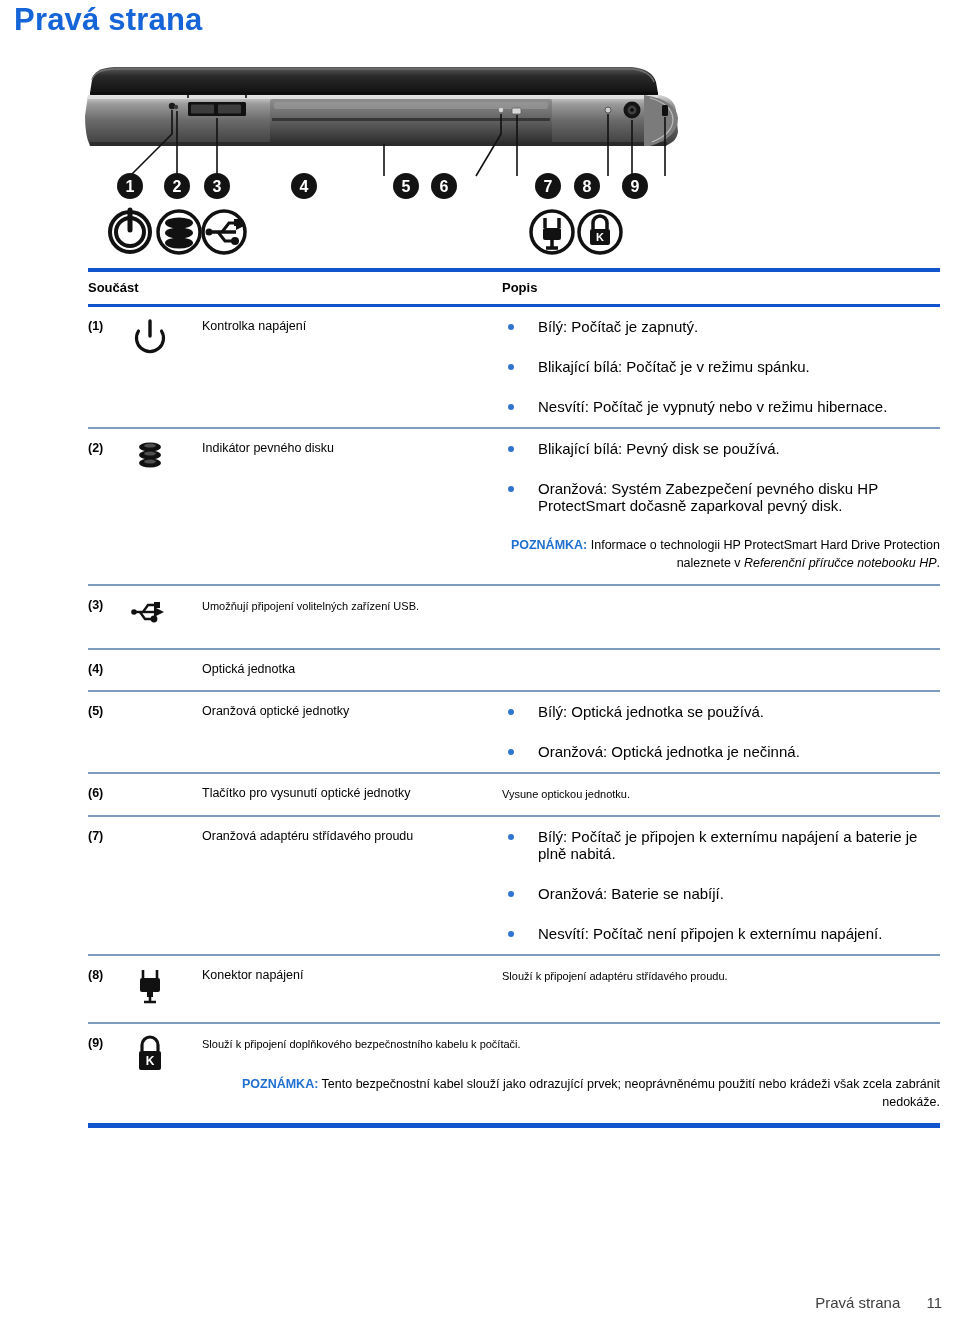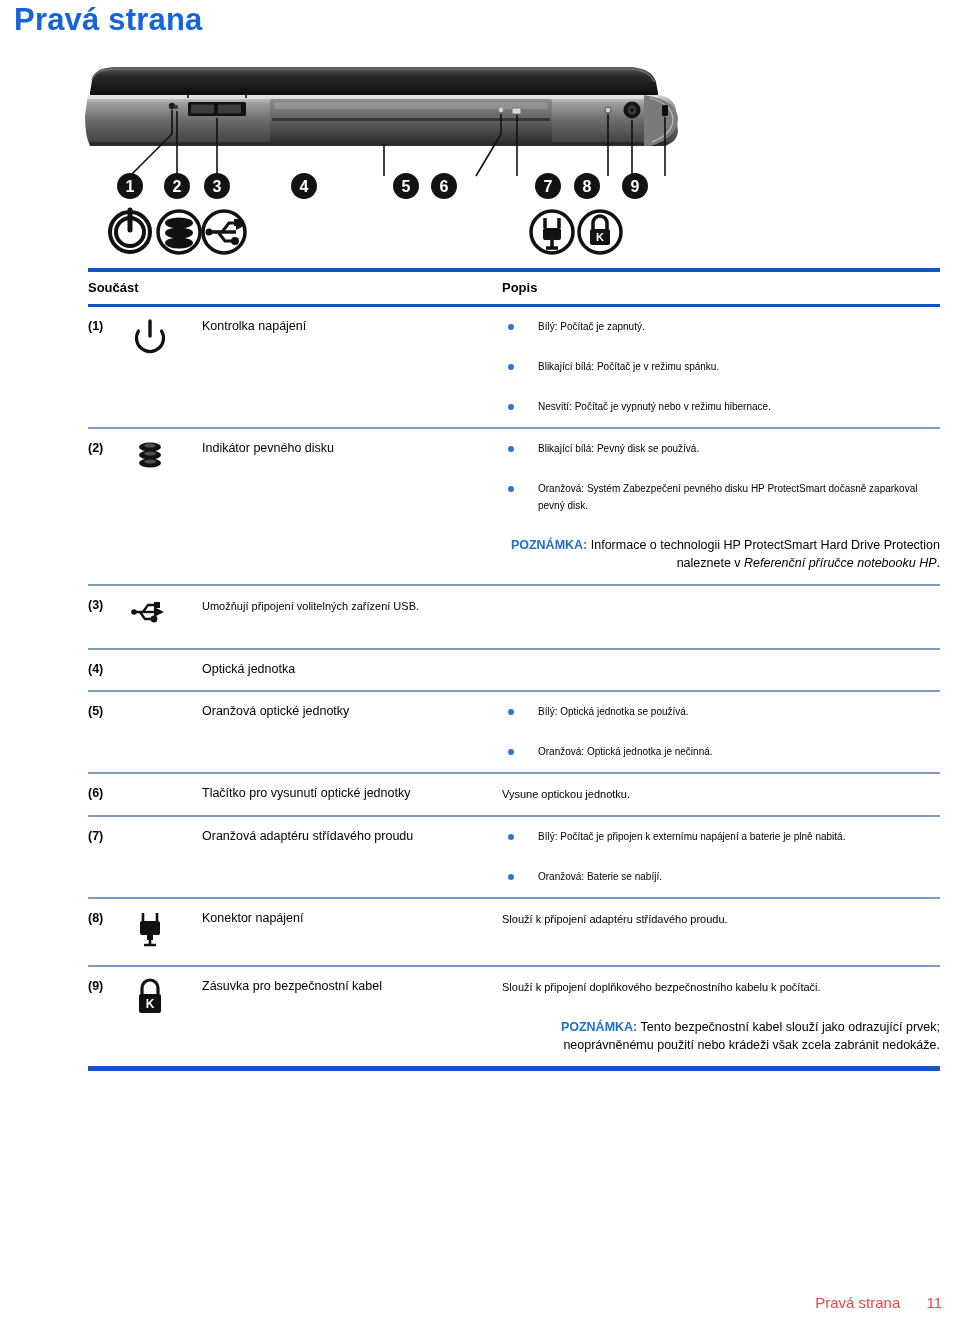--- a/index.html
+++ b/index.html
@@ -110,21 +110,21 @@
 
   ul.bullets {
     list-style: none;
     margin: 0;
     padding: 0;
   }
   ul.bullets li {
     position: relative;
     padding-left: 36px;
     margin-bottom: 23px;
-    font-size: 10px;
+    font-size: 15px;
     line-height: 17px;
   }
   ul.bullets li:last-child { margin-bottom: 0; }
   ul.bullets li::before {
     content: "";
     position: absolute;
     left: 6px;
     top: 6px;
     width: 6px;
     height: 6px;
@@ -143,21 +143,21 @@
     font-weight: bold;
   }
   .ital { font-style: italic; }
 
   
   #footer {
     position: absolute;
     right: 18px;
     bottom: 14px;
     font-size: 15px;
-    color: #ef4444;
+    color: #404040;
     white-space: nowrap;
   }
   #footer .fpage { margin-left: 22px; }
 </style>
 </head>
 <body>
 
 <div id="page-title">Pravá strana</div>
 
 <div id="illustration">
@@ -416,20 +416,21 @@
   <div class="rule-row"></div>
 
   <div class="trow">
     <div class="cell num col-num">(7)</div>
     <div class="cell col-icon iconcell"></div>
     <div class="cell name col-name">Oranžová adaptéru střídavého proudu</div>
     <div class="cell desc col-desc">
       <ul class="bullets">
         <li>Bílý: Počítač je připojen k externímu napájení a baterie je plně nabitá.</li>
         <li>Oranžová: Baterie se nabíjí.</li>
+        <li>Nesvítí: Počítač není připojen k externímu napájení.</li>
       </ul>
     </div>
   </div>
 
   <div class="rule-row"></div>
 
   <div class="trow">
     <div class="cell num col-num">(8)</div>
     <div class="cell col-icon iconcell">
       <svg width="40" height="44" viewBox="0 0 40 44">
@@ -449,21 +450,20 @@
 
   <div class="trow">
     <div class="cell num col-num">(9)</div>
     <div class="cell col-icon iconcell">
       <svg width="40" height="46" viewBox="0 0 40 46">
         <path d="M12 17 L12 11 A8 8 0 0 1 28 11 L28 17" fill="none" stroke="#111" stroke-width="3.2"></path>
         <rect x="9" y="17" width="22" height="19" rx="2" fill="#111"></rect>
         <text x="20" y="31" font-family="Liberation Sans, sans-serif" font-size="12" font-weight="bold" fill="#ffffff" text-anchor="middle">K</text>
       </svg>
     </div>
-    <div class="cell name col-name">Zásuvka pro bezpečnostní kabel</div>
     <div class="cell desc col-desc">
       <div class="plain">Slouží k připojení doplňkového bezpečnostního kabelu k počítači.</div>
       <div class="note">
         <span class="note-label">POZNÁMKA:</span>
         <span>Tento bezpečnostní kabel slouží jako odrazující prvek; neoprávněnému použití nebo krádeži však zcela zabránit nedokáže.</span>
       </div>
     </div>
   </div>
 
   <div class="rule-bottom"></div>

